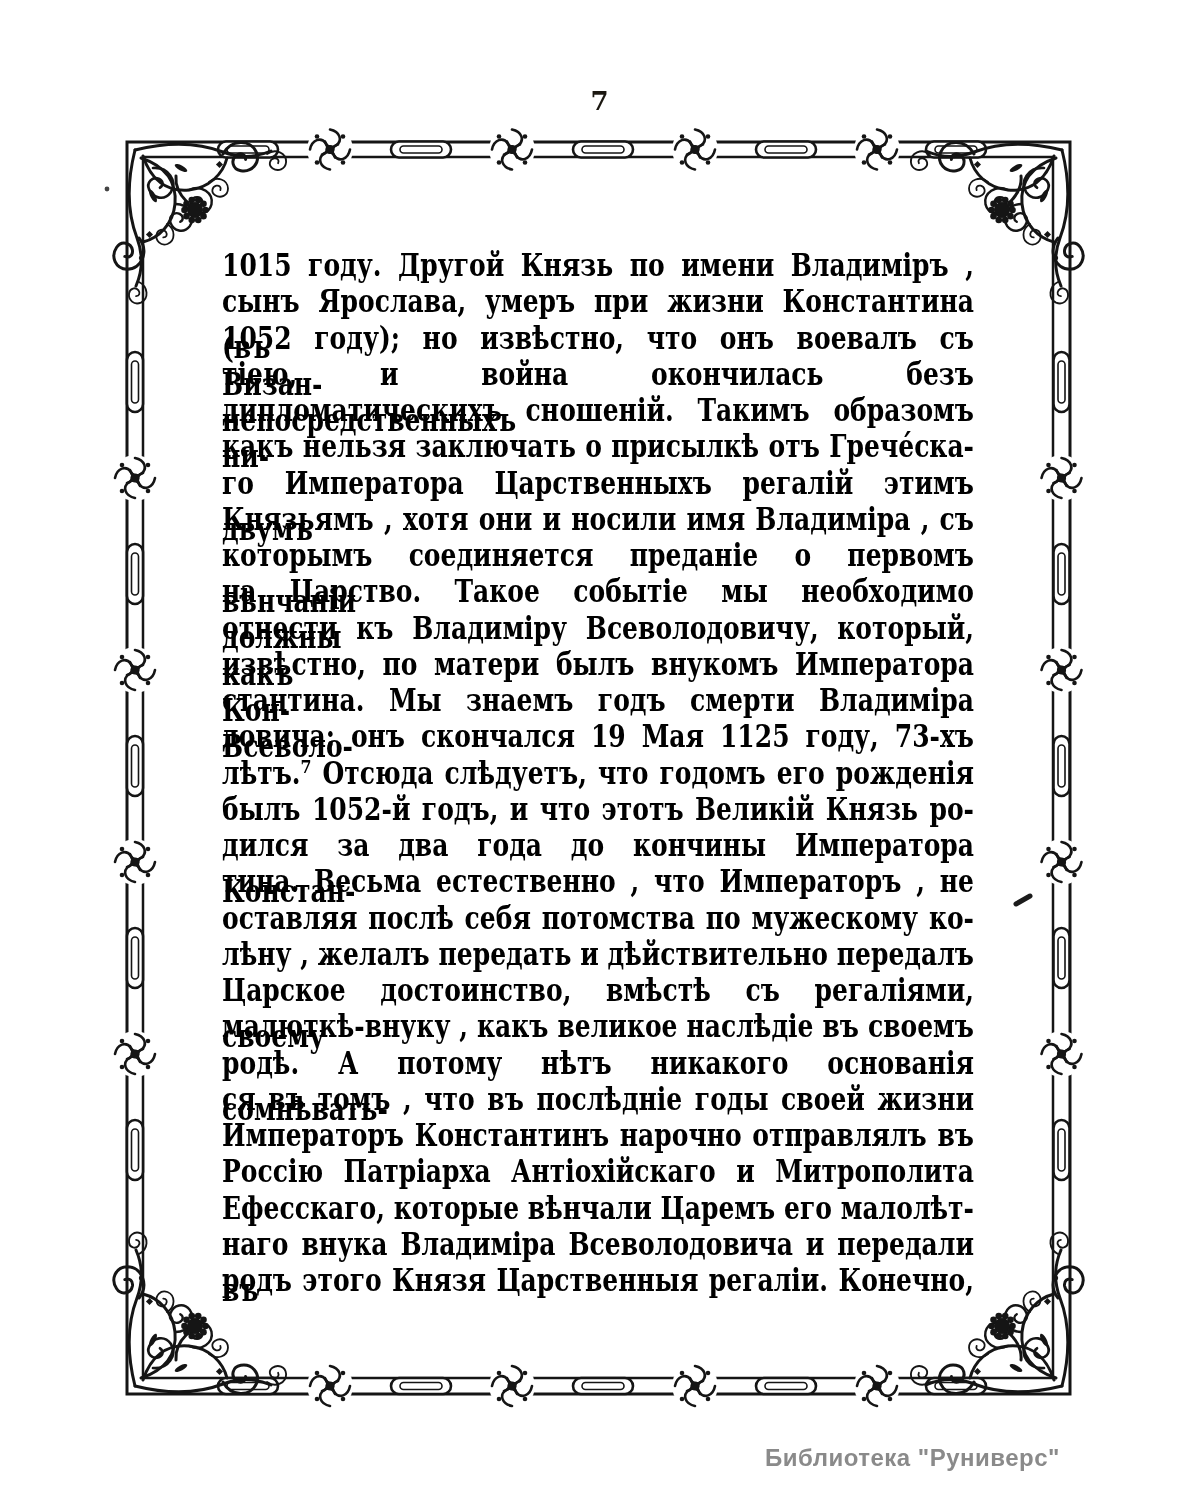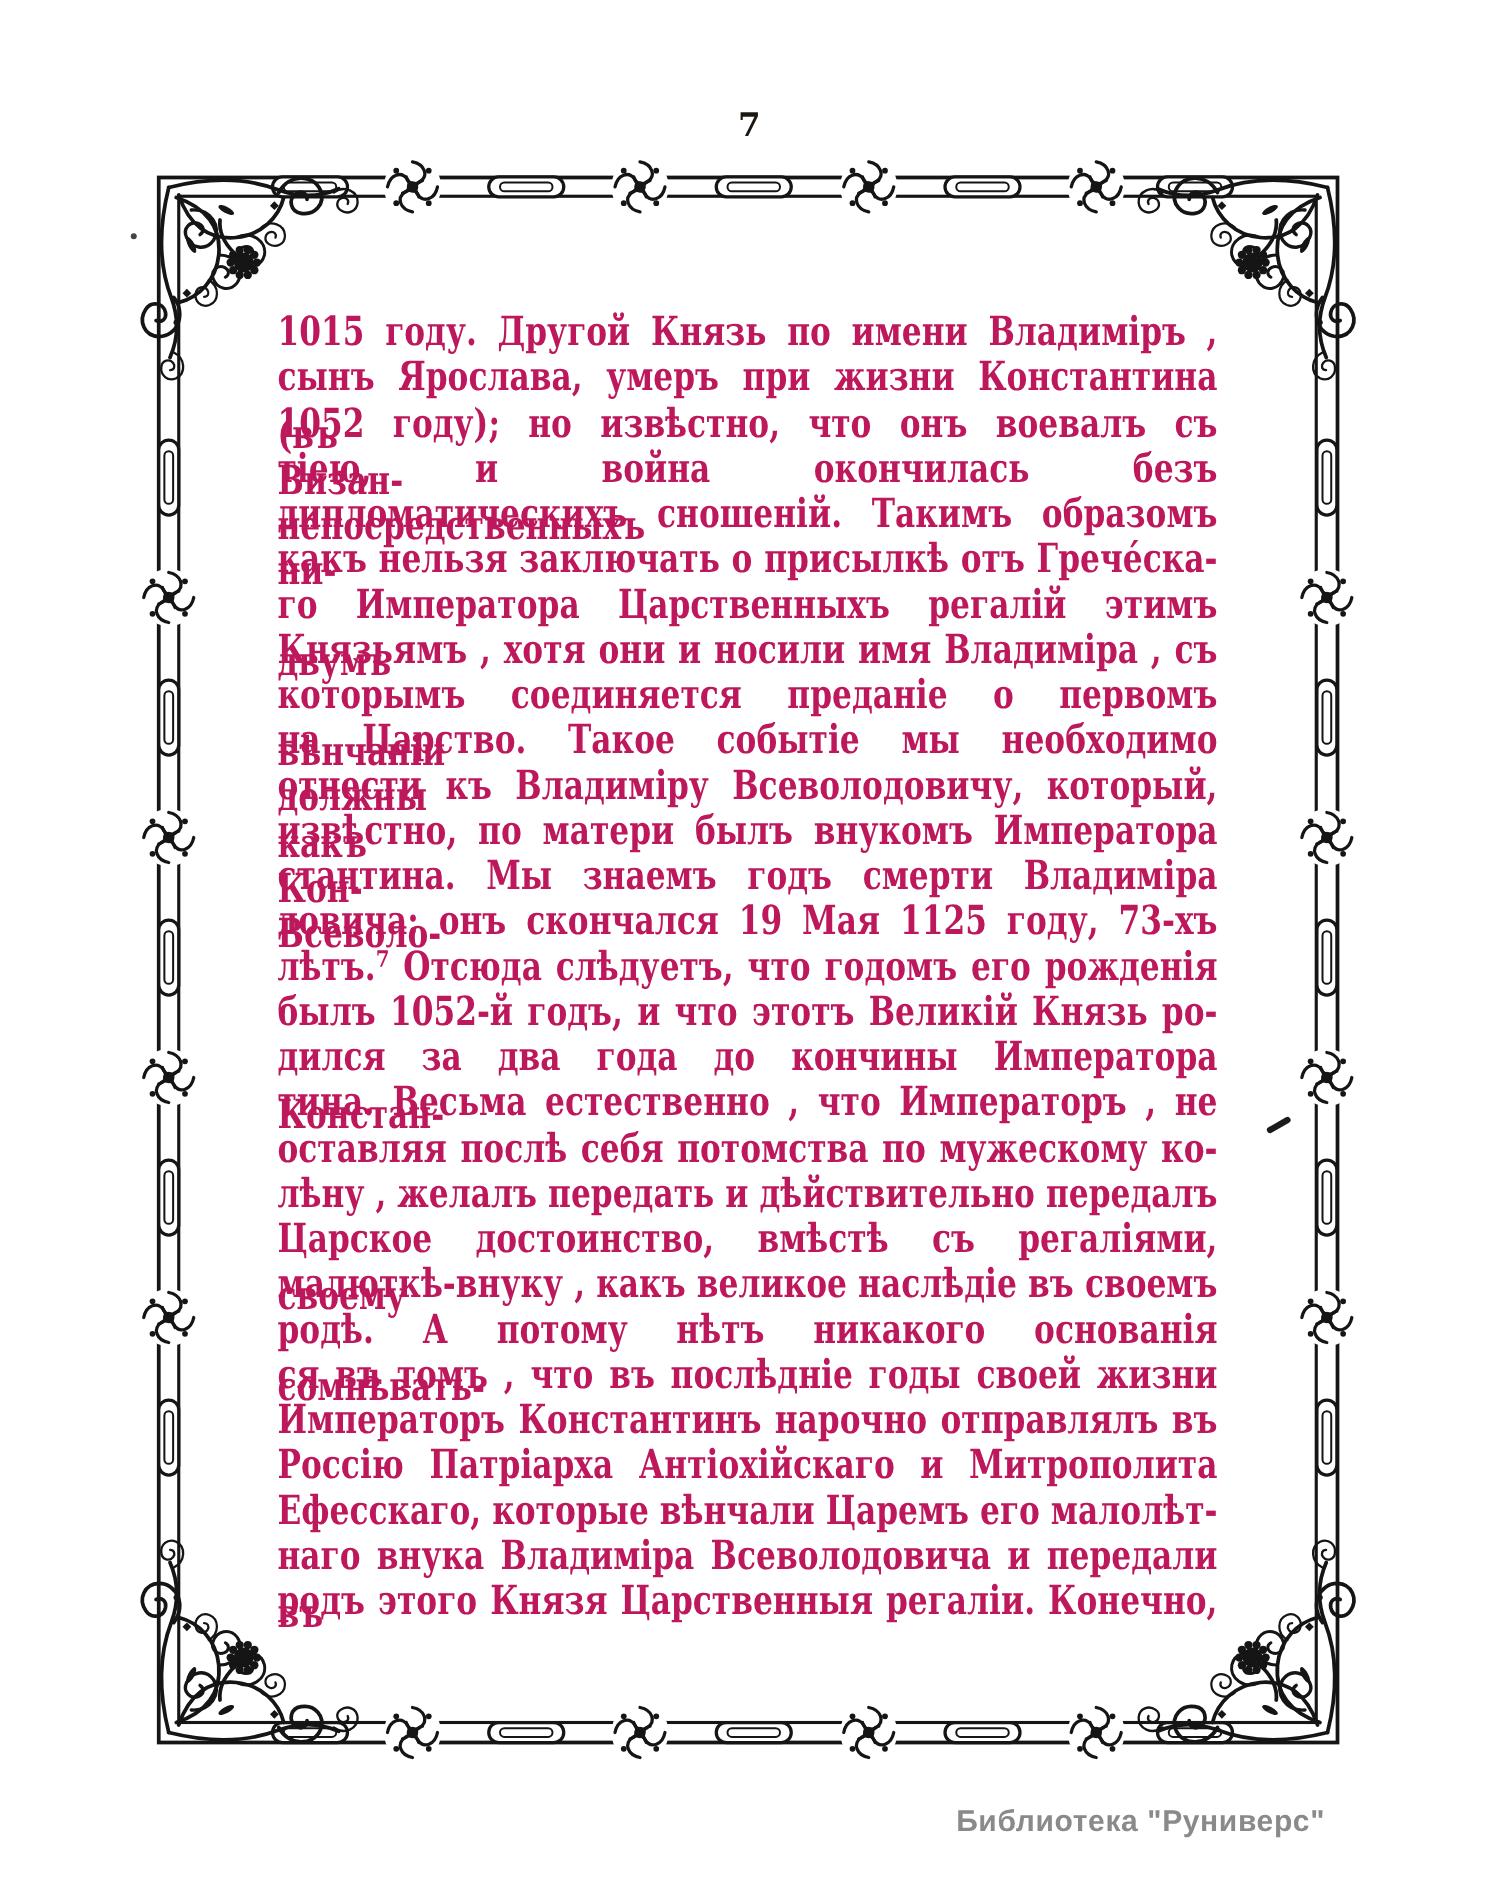--- a/index.html
+++ b/index.html
@@ -18,21 +18,21 @@
     color:#1b1711;
     letter-spacing:1px;
   }
   .frame{
     position:absolute;left:0;top:0;
     pointer-events:none;
   }
   .text-block{
     position:absolute;
     left:222px;top:248px;width:752px;
-    color:#be185d;
+    color:#000000;
     font-family:"DejaVu Serif", serif;
     font-weight:700;
     font-size:25px;
     word-spacing:-0.5px;
   }
   .tline{
     height:36.25px;
     line-height:36.25px;
     text-align:justify;
     text-align-last:justify;

